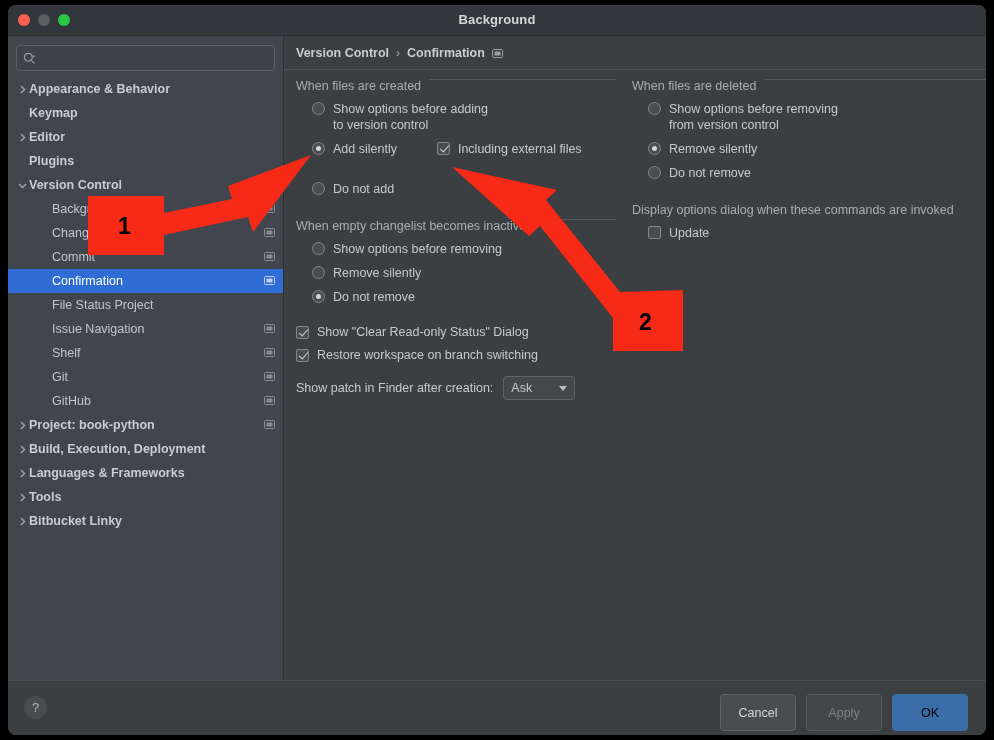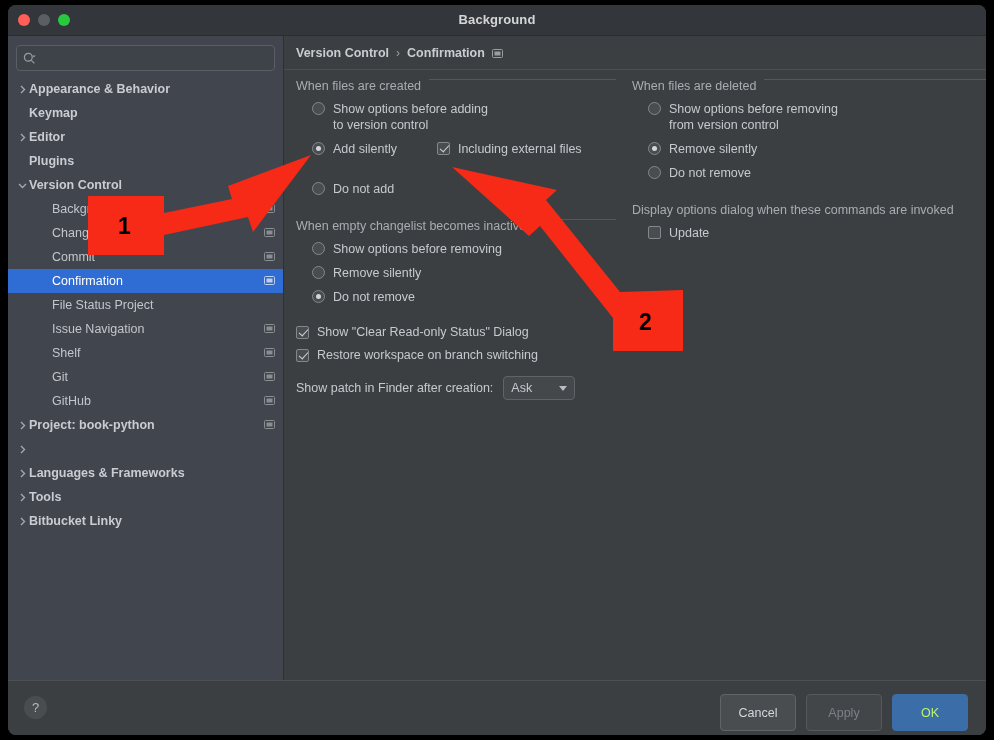--- a/index.html
+++ b/index.html
@@ -319,21 +319,21 @@
     background: #4a4d50;
     color: #d3d6da;
     font-family: inherit;
     font-size: 12.5px;
     cursor: default;
     display: flex;
     align-items: center;
     justify-content: center;
   }
   .btn.disabled { color: #7d8186; border-color: #55585c; background: #434649; }
-  .btn.primary  { background: #3b6ea8; border-color: #3b6ea8; color: #bef264; }
+  .btn.primary  { background: #3b6ea8; border-color: #3b6ea8; color: #000000; }
 
   
   #annotations {
     position: absolute;
     left: 0; top: 0;
     width: 994px; height: 740px;
     pointer-events: none;
   }
   .anno-num {
     position: absolute;
@@ -502,20 +502,21 @@
                 <rect x="0.5" y="1.5" width="10" height="8" rx="1" fill="none" stroke="#9a9ea3" stroke-width="1"></rect>
                 <rect x="2.5" y="3.5" width="6" height="4" fill="#9a9ea3"></rect>
               </svg></span>
           </div>
           <div class="tree-row top">
             <span class="arrow">
               <svg width="9" height="9" viewBox="0 0 9 9">
                 <polyline points="3,1 6.5,4.5 3,8" fill="none" stroke="#a4a8ad" stroke-width="1.4"></polyline>
               </svg>
             </span>
+            <span class="tree-label">Build, Execution, Deployment</span>
             <span class="panel-glyph hidden"><svg width="11" height="11" viewBox="0 0 11 11">
                 <rect x="0.5" y="1.5" width="10" height="8" rx="1" fill="none" stroke="#9a9ea3" stroke-width="1"></rect>
                 <rect x="2.5" y="3.5" width="6" height="4" fill="#9a9ea3"></rect>
               </svg></span>
           </div>
           <div class="tree-row top">
             <span class="arrow">
               <svg width="9" height="9" viewBox="0 0 9 9">
                 <polyline points="3,1 6.5,4.5 3,8" fill="none" stroke="#a4a8ad" stroke-width="1.4"></polyline>
               </svg>

